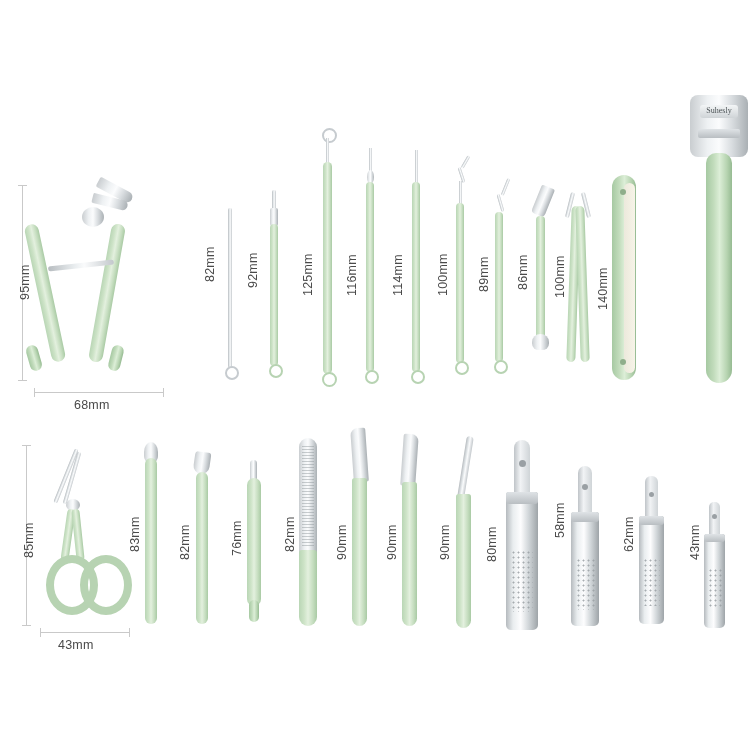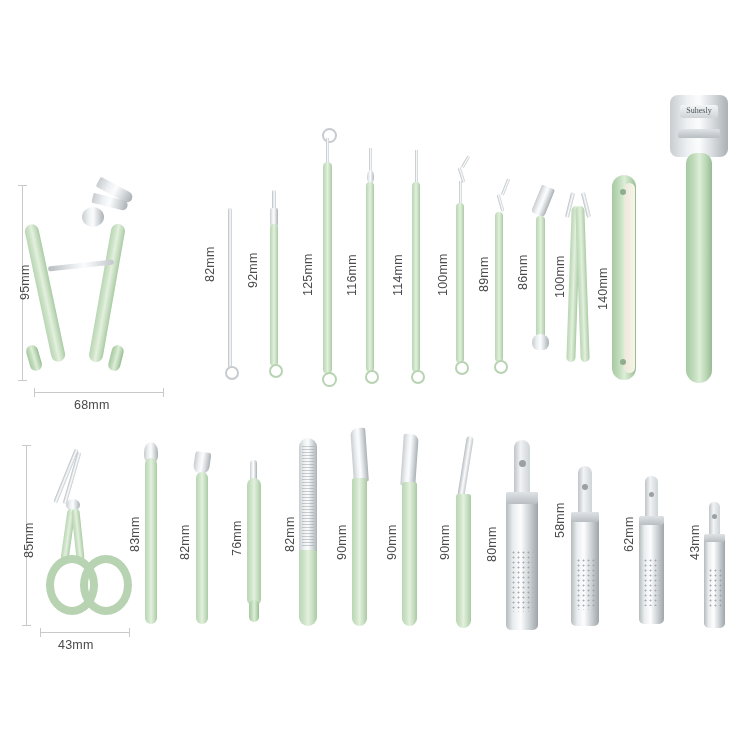--- a/index.html
+++ b/index.html
@@ -223,21 +223,21 @@
   <div class="dim-label dim-vert" style="left:553px; top:298px;">100mm</div>
 
   <div class="tool" style="left:608px; top:175px; width:34px; height:205px;">
     <div class="handle handle-dark" style="left:4px; top:0px; width:24px; height:205px; border-radius:12px;"></div>
     <div style="position:absolute; left:16px; top:8px; width:11px; height:190px; background:linear-gradient(to right,#ece9dc,#f7f4e8); border-radius:6px;"></div>
     <div style="position:absolute; left:12px; top:14px; width:6px; height:6px; border-radius:50%; background:#8fae8b;"></div>
     <div style="position:absolute; left:12px; top:184px; width:6px; height:6px; border-radius:50%; background:#8fae8b;"></div>
   </div>
   <div class="dim-label dim-vert" style="left:596px; top:310px;">140mm</div>
 
-  <div class="tool" style="left:668px; top:95px; width:62px; height:290px;">
+  <div class="tool" style="left:688px; top:95px; width:62px; height:290px;">
     <div class="steel" style="left:2px; top:0px; width:58px; height:62px; border-radius:8px;"></div>
     <div class="brand-plate" style="left:12px; top:10px; width:38px; height:13px;">Suhesly</div>
     <div class="clip-jaw" style="left:10px; top:34px; width:42px; height:9px; border-radius:2px;"></div>
     <div class="handle handle-dark" style="left:18px; top:58px; width:26px; height:230px; border-radius:10px 10px 13px 13px;"></div>
   </div>
 
   <div class="tool" style="left:40px; top:445px; width:90px; height:180px;">
     <div class="steel-thin" style="left:24px; top:2px; width:4px; height:58px; transform:rotate(22deg); border-radius:2px;"></div>
     <div class="steel-thin" style="left:30px; top:6px; width:4px; height:54px; transform:rotate(16deg); border-radius:2px;"></div>
     <div class="steel" style="left:26px; top:54px; width:14px; height:12px; border-radius:50%;"></div>

